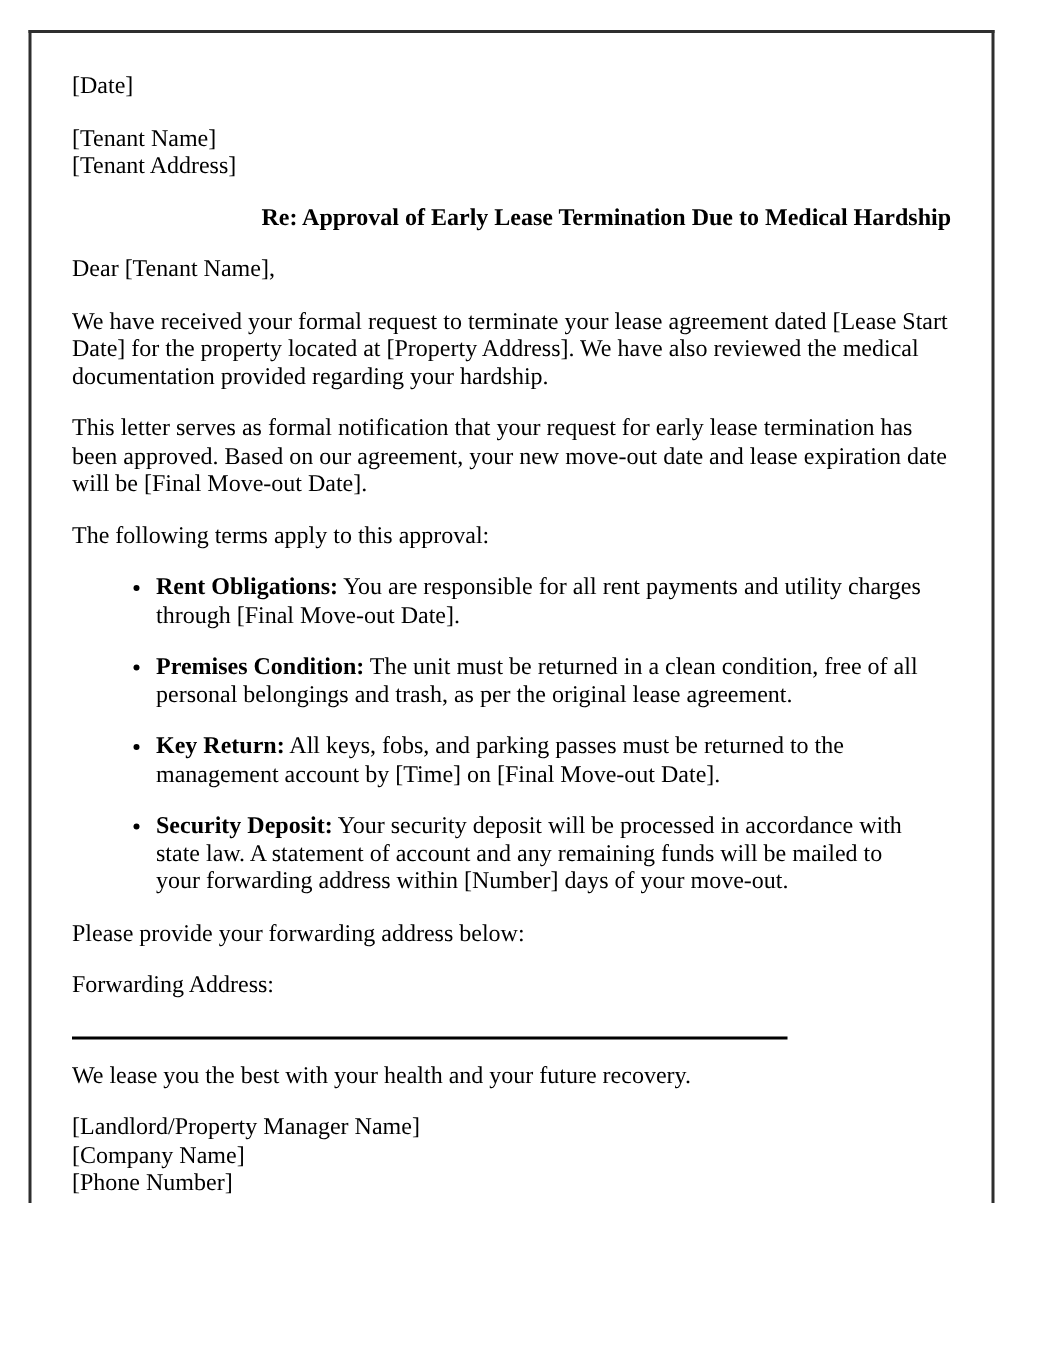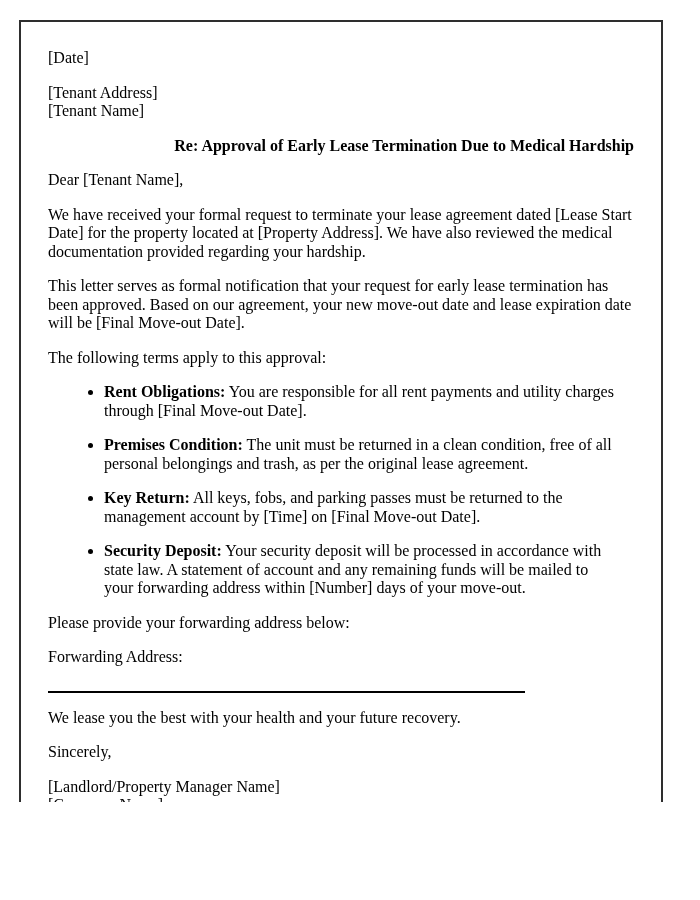--- a/index.html
+++ b/index.html
@@ -63,22 +63,22 @@
 </head>
 <body>
 
 <div class="page">
 
   <div class="block first">
     <span class="line">[Date]</span>
   </div>
 
   <div class="block">
+    <span class="line">[Tenant Name]</span>
     <span class="line">[Tenant Address]</span>
-    <span class="line">[Tenant Name]</span>
   </div>
 
   <div class="block subject">Re: Approval of Early Lease Termination Due to Medical Hardship</div>
 
   <div class="block">Dear [Tenant Name],</div>
 
   <div class="block">We have received your formal request to terminate your lease agreement dated [Lease Start Date] for the property located at [Property Address]. We have also reviewed the medical documentation provided regarding your hardship.</div>
 
   <div class="block">This letter serves as formal notification that your request for early lease termination has been approved. Based on our agreement, your new move-out date and lease expiration date will be [Final Move-out Date].</div>
 
@@ -92,21 +92,20 @@
   </ul>
 
   <div class="block">Please provide your forwarding address below:</div>
 
   <div class="block">Forwarding Address:</div>
 
   <div class="signature-rule"></div>
 
   <div class="block">We lease you the best with your health and your future recovery.</div>
 
-  <div class="block">Sincerely,</div>
 
   <div class="block">
     <span class="line">[Landlord/Property Manager Name]</span>
     <span class="line">[Company Name]</span>
     <span class="line">[Phone Number]</span>
   </div>
 
 </div>
 
 </body></html>

